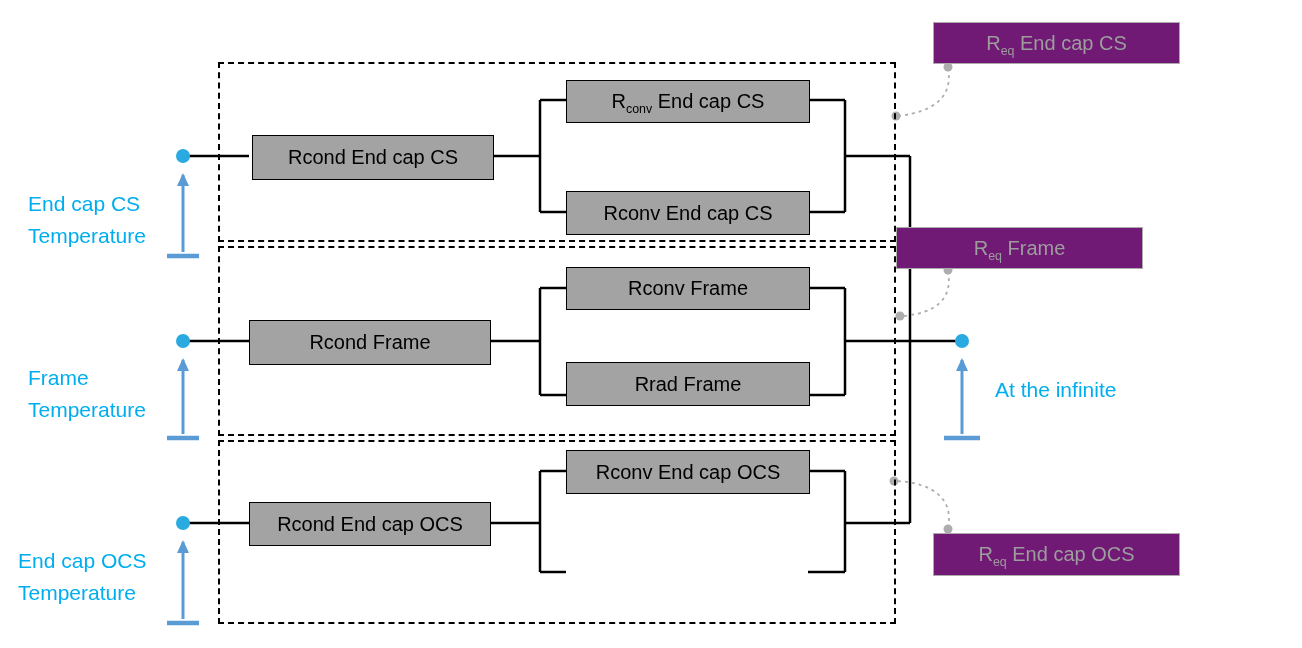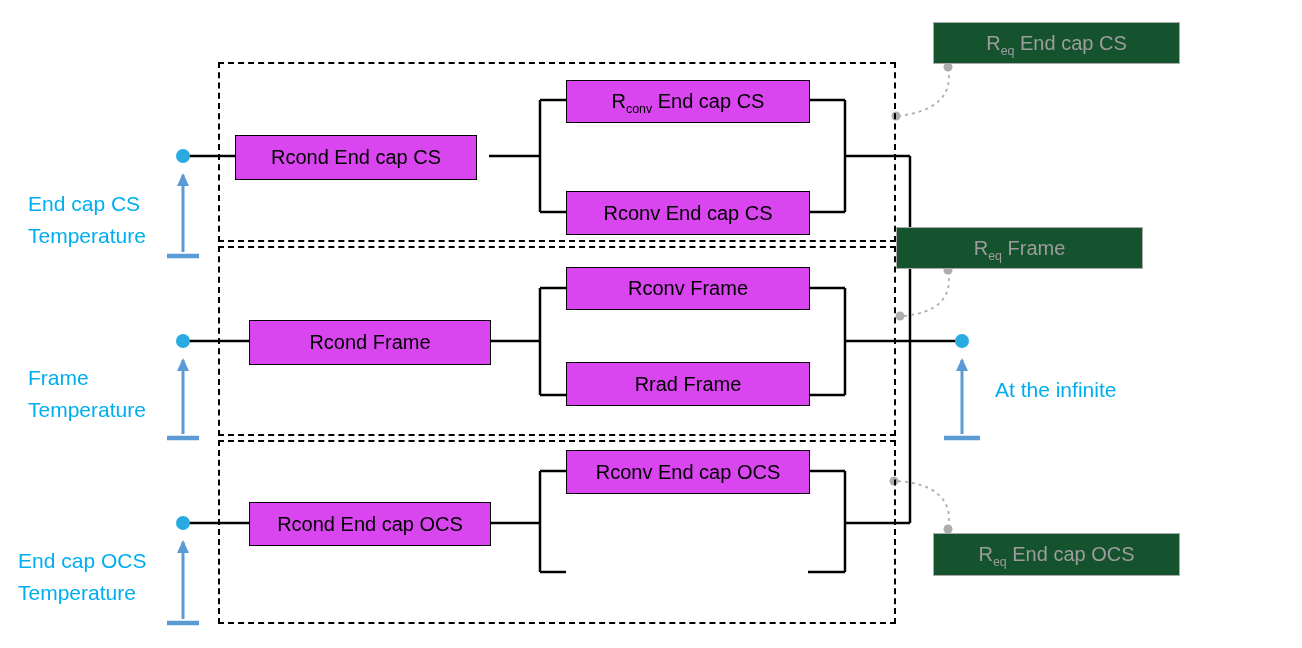--- a/index.html
+++ b/index.html
@@ -3,27 +3,27 @@
 <meta charset="utf-8">
 <style>
   html,body{margin:0;padding:0;background:#fff;}
   #canvas{
     position:relative;width:1302px;height:648px;background:#fff;overflow:hidden;
     font-family:"Liberation Sans",sans-serif;
   }
   #wires{position:absolute;left:0;top:0;width:1302px;height:648px;}
   .dashed-box{position:absolute;border:2px dashed #000;background:transparent;}
   .rbox{
-    position:absolute;background:#d946ef;border:1.5px solid #000;
+    position:absolute;background:#a3a3a3;border:1.5px solid #000;
     display:flex;align-items:center;justify-content:center;
     font-size:20px;color:#000;white-space:nowrap;
   }
   .rbox sub, .eqbox sub{font-size:0.62em;line-height:0;}
   .eqbox{
-    position:absolute;background:#14532d;border:1.5px solid #ababab;
+    position:absolute;background:#701a75;border:1.5px solid #ababab;
     display:flex;align-items:center;justify-content:center;
     font-size:20px;color:#9d9d9d;white-space:nowrap;
   }
   .temp-label{
     position:absolute;color:#00AEEF;font-size:21px;line-height:32px;white-space:nowrap;
   }
 </style>
 </head>
 <body>
 
@@ -114,21 +114,21 @@
       <circle cx="183" cy="341" r="7"></circle>
       <circle cx="183" cy="523" r="7"></circle>
       <circle cx="962" cy="341" r="7"></circle>
     </g>
   </svg>
 
   <div class="dashed-box" style="left:218px;top:62px;width:674px;height:176px"></div>
   <div class="dashed-box" style="left:218px;top:246px;width:674px;height:186px"></div>
   <div class="dashed-box" style="left:218px;top:440px;width:674px;height:180px"></div>
 
-  <div class="rbox" style="left:235px;top:135px;width:240px;height:43px">
+  <div class="rbox" style="left:252px;top:135px;width:240px;height:43px">
     <span>Rcond End cap CS</span>
   </div>
   <div class="rbox" style="left:566px;top:80px;width:242px;height:41px">
     <span><span>R</span><sub>conv</sub><span> End cap CS</span></span>
   </div>
   <div class="rbox" style="left:566px;top:191px;width:242px;height:42px">
     <span>Rconv End cap CS</span>
   </div>
 
   <div class="rbox" style="left:249px;top:320px;width:240px;height:43px">

